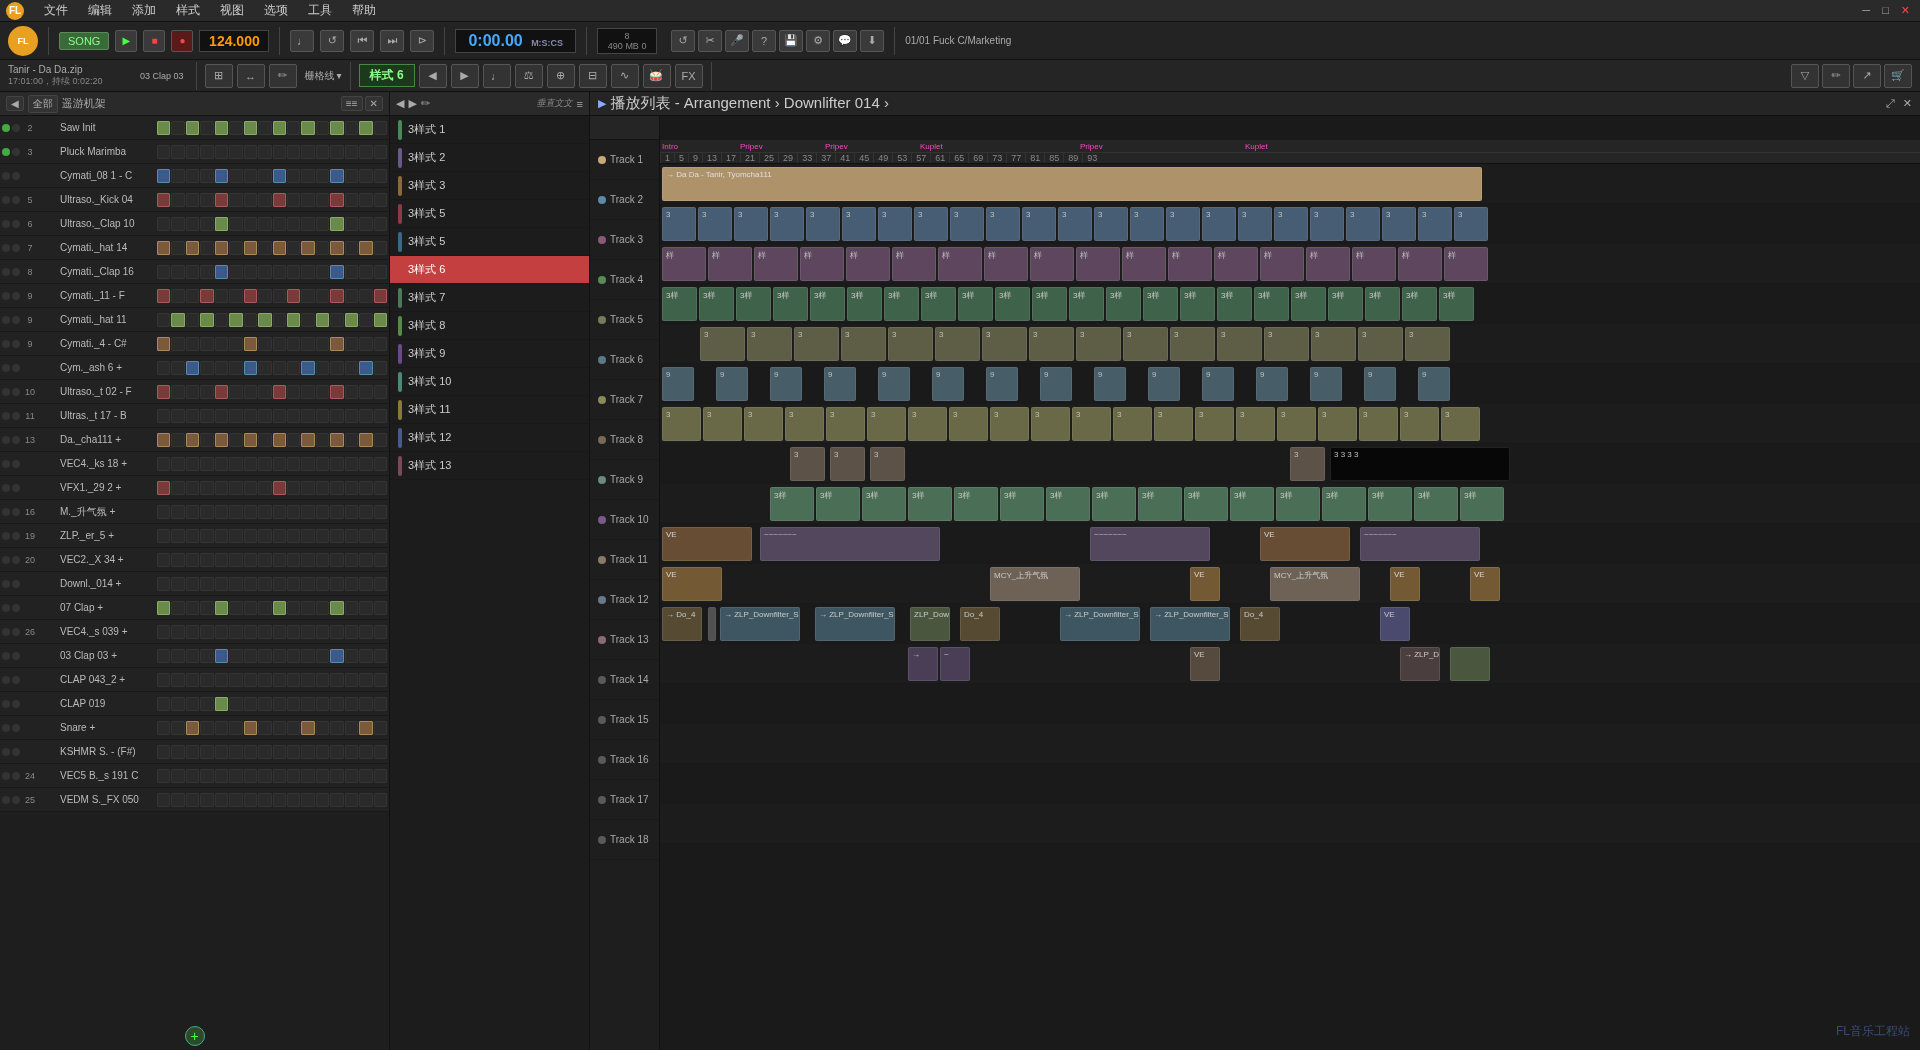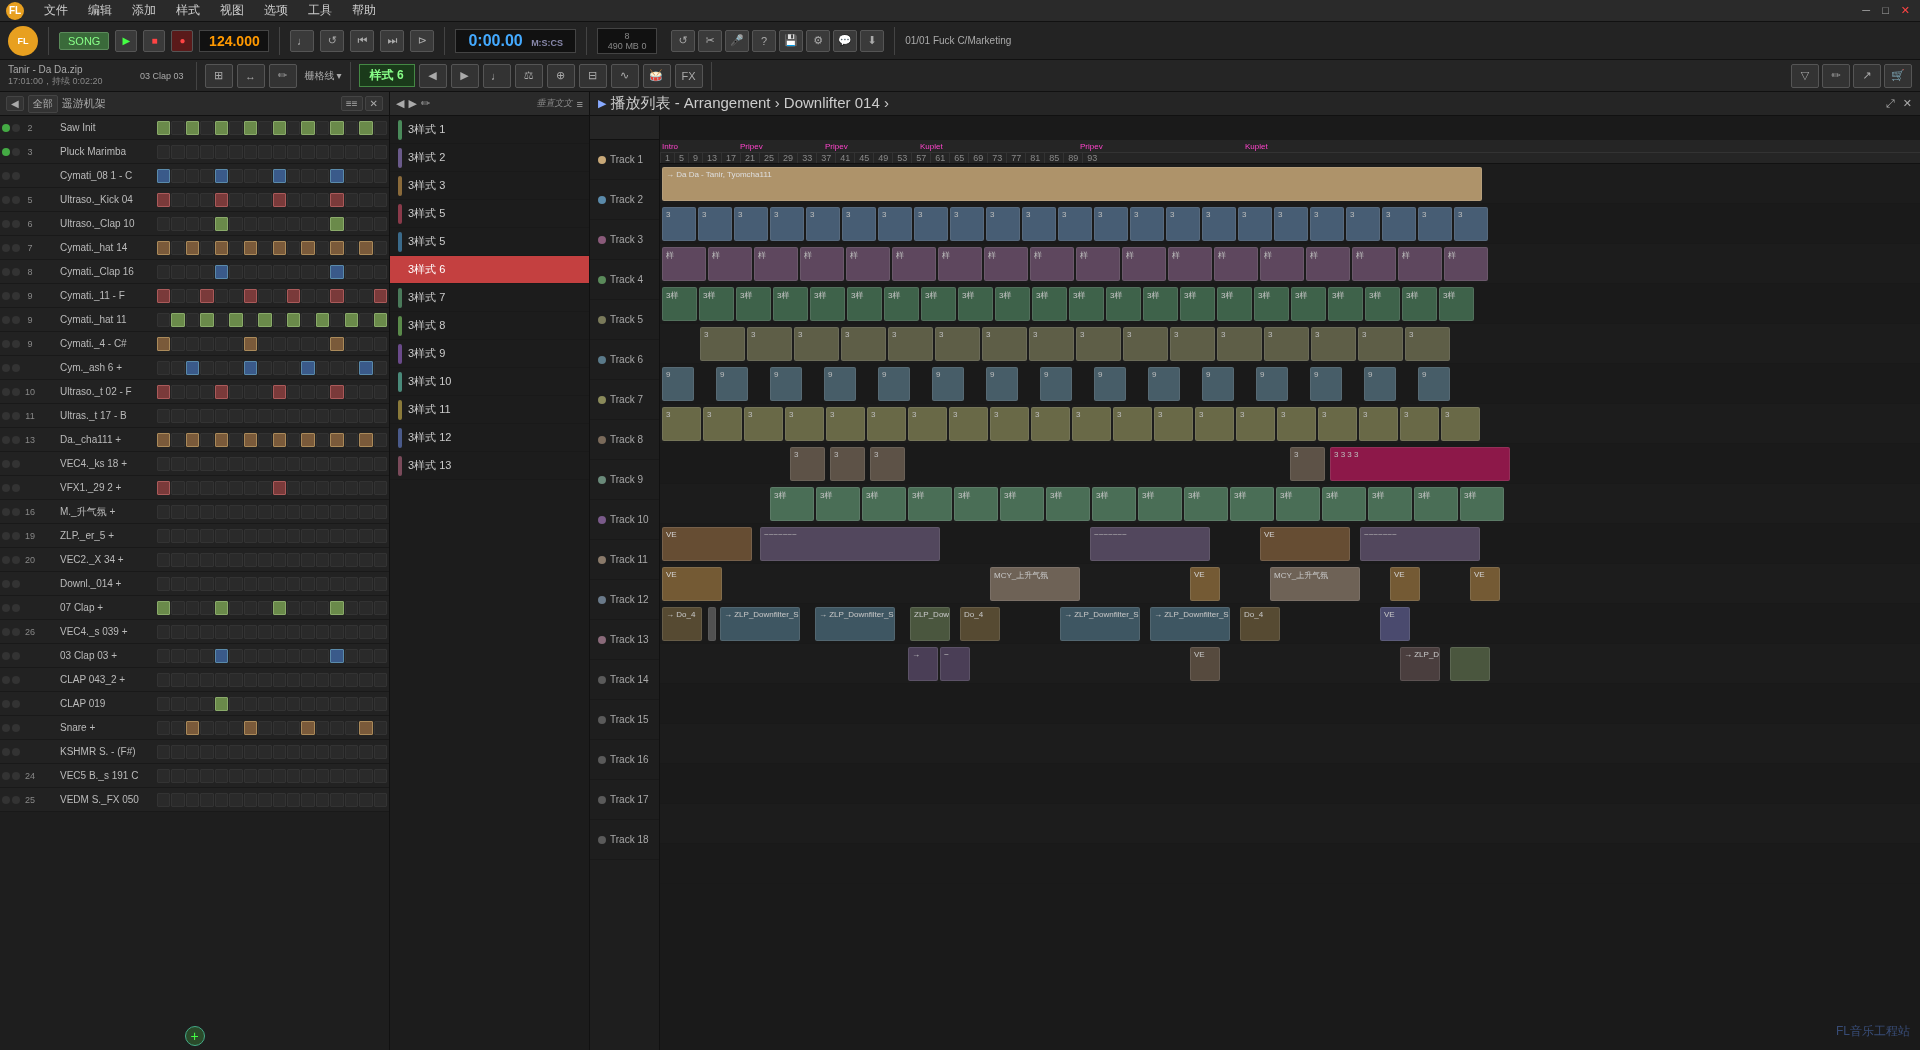--- a/index.html
+++ b/index.html
@@ -1635,21 +1635,21 @@
               <div class="arr-clip" style="left: 658px; width: 39px; background: rgb(138, 138, 90); opacity: 0.7; color: rgb(255, 255, 255); font-size: 8px; overflow: hidden;">3</div>
               <div class="arr-clip" style="left: 699px; width: 39px; background: rgb(138, 138, 90); opacity: 0.7; color: rgb(255, 255, 255); font-size: 8px; overflow: hidden;">3</div>
               <div class="arr-clip" style="left: 740px; width: 39px; background: rgb(138, 138, 90); opacity: 0.7; color: rgb(255, 255, 255); font-size: 8px; overflow: hidden;">3</div>
               <div class="arr-clip" style="left: 781px; width: 39px; background: rgb(138, 138, 90); opacity: 0.7; color: rgb(255, 255, 255); font-size: 8px; overflow: hidden;">3</div>
             </div>
             <div class="arr-track">
               <div class="arr-clip" style="left: 130px; width: 35px; background: rgb(122, 106, 90); opacity: 0.7; color: rgb(255, 255, 255); font-size: 8px; overflow: hidden;">3</div>
               <div class="arr-clip" style="left: 170px; width: 35px; background: rgb(122, 106, 90); opacity: 0.7; color: rgb(255, 255, 255); font-size: 8px; overflow: hidden;">3</div>
               <div class="arr-clip" style="left: 210px; width: 35px; background: rgb(122, 106, 90); opacity: 0.7; color: rgb(255, 255, 255); font-size: 8px; overflow: hidden;">3</div>
               <div class="arr-clip" style="left: 630px; width: 35px; background: rgb(122, 106, 90); opacity: 0.7; color: rgb(255, 255, 255); font-size: 8px; overflow: hidden;">3</div>
-              <div class="arr-clip" style="left: 670px; width: 180px; background: #be185d; opacity: 0.7; color: rgb(255, 255, 255); font-size: 8px; overflow: hidden;">3 3 3 3</div>
+              <div class="arr-clip" style="left: 670px; width: 180px; background: #000000; opacity: 0.7; color: rgb(255, 255, 255); font-size: 8px; overflow: hidden;">3 3 3 3</div>
             </div>
             <div class="arr-track">
               <div class="arr-clip" style="left: 110px; width: 44px; background: rgb(90, 138, 106); opacity: 0.75; color: rgb(255, 255, 255); font-size: 8px; overflow: hidden;">3样</div>
               <div class="arr-clip" style="left: 156px; width: 44px; background: rgb(90, 138, 106); opacity: 0.75; color: rgb(255, 255, 255); font-size: 8px; overflow: hidden;">3样</div>
               <div class="arr-clip" style="left: 202px; width: 44px; background: rgb(90, 138, 106); opacity: 0.75; color: rgb(255, 255, 255); font-size: 8px; overflow: hidden;">3样</div>
               <div class="arr-clip" style="left: 248px; width: 44px; background: rgb(90, 138, 106); opacity: 0.75; color: rgb(255, 255, 255); font-size: 8px; overflow: hidden;">3样</div>
               <div class="arr-clip" style="left: 294px; width: 44px; background: rgb(90, 138, 106); opacity: 0.75; color: rgb(255, 255, 255); font-size: 8px; overflow: hidden;">3样</div>
               <div class="arr-clip" style="left: 340px; width: 44px; background: rgb(90, 138, 106); opacity: 0.75; color: rgb(255, 255, 255); font-size: 8px; overflow: hidden;">3样</div>
               <div class="arr-clip" style="left: 386px; width: 44px; background: rgb(90, 138, 106); opacity: 0.75; color: rgb(255, 255, 255); font-size: 8px; overflow: hidden;">3样</div>
               <div class="arr-clip" style="left: 432px; width: 44px; background: rgb(90, 138, 106); opacity: 0.75; color: rgb(255, 255, 255); font-size: 8px; overflow: hidden;">3样</div>

